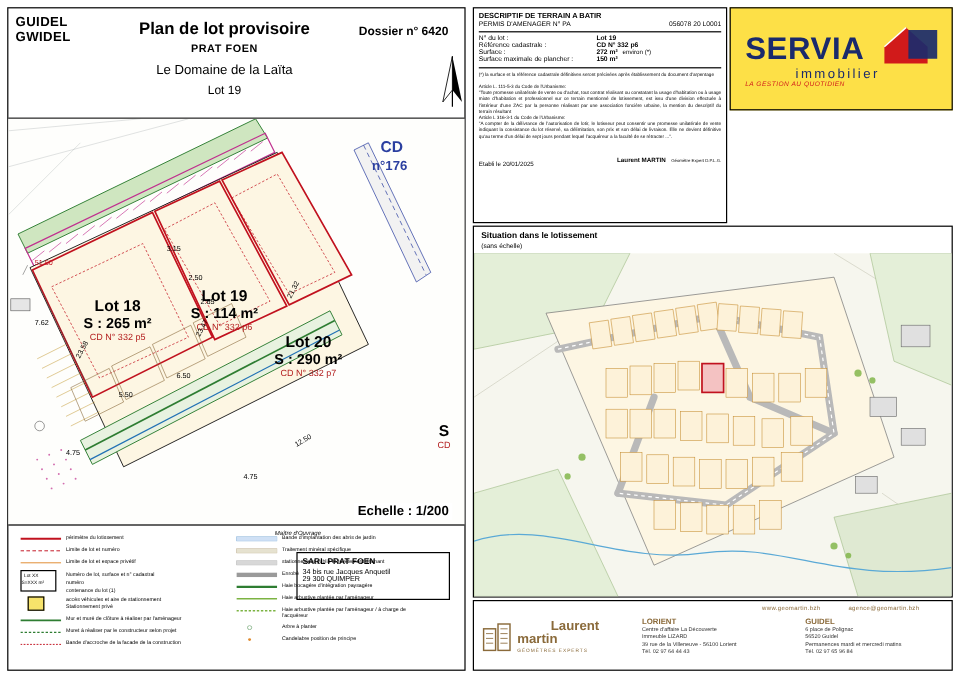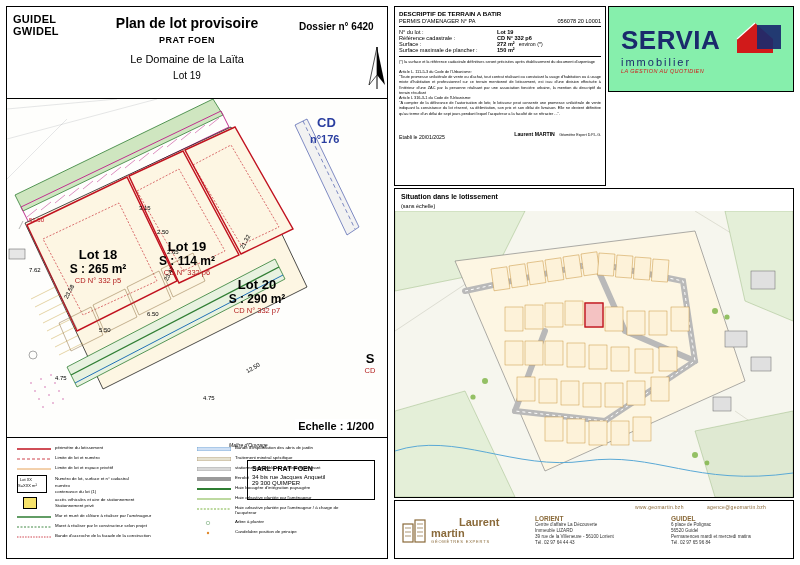--- a/index.html
+++ b/index.html
@@ -105,24 +105,24 @@
     left: 0; top: 0; width: 212px; height: 180px;
     border: 1px solid #000; box-sizing: border-box;
     padding: 3px 4px;
   }
   .desc-title { font-size: 6.2px; font-weight: bold; }
   .legal { font-size: 3.9px; line-height: 5.2px; text-align: justify; margin-top: 5px; }
 
   #servia-box {
     left: 214px; top: 0; width: 186px; height: 86px;
     border: 1px solid #000; box-sizing: border-box;
-    background: #86efac;
+    background: #fde047;
   }
   .servia-name { font-size: 26px; font-weight: bold; color: #1a2a6c; letter-spacing: .5px; }
-  .servia-sub { font-size: 11px; color: #1a2a6c; letter-spacing: 2px; }
+  .servia-sub { font-size: 11px; color: #1a2a6c; letter-spacing: 2px; margin-left: 42px; }
   .servia-tag { font-size: 5.5px; color: #d11a1a; font-style: italic; letter-spacing: .4px; }
   .servia-strip {
     font-size: 7.5px; font-weight: bold; color: #fff; background: #d11a1a;
     text-align: center; letter-spacing: .6px; padding: 2px 0;
   }
 
   #situation-box {
     left: 0; top: 182px; width: 400px; height: 310px;
     border: 1px solid #000; box-sizing: border-box;
     overflow: hidden;

